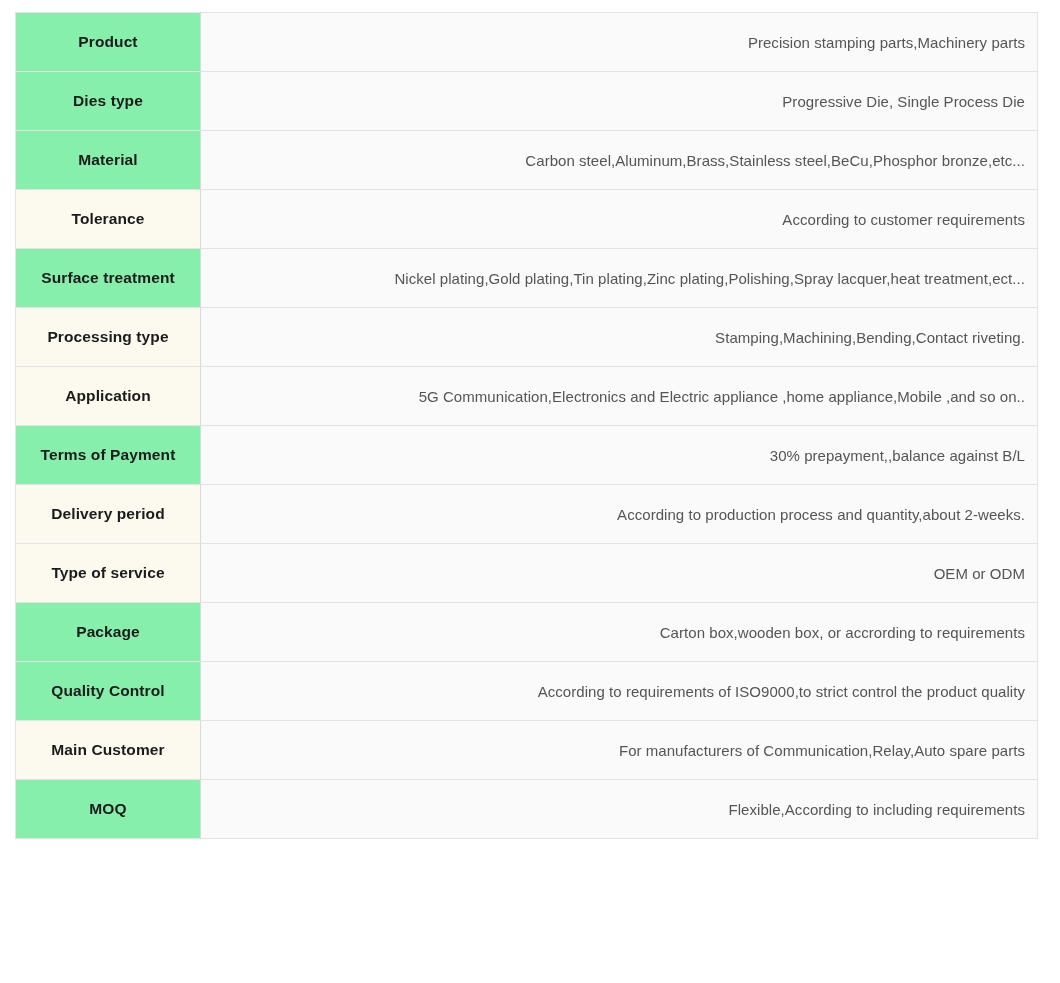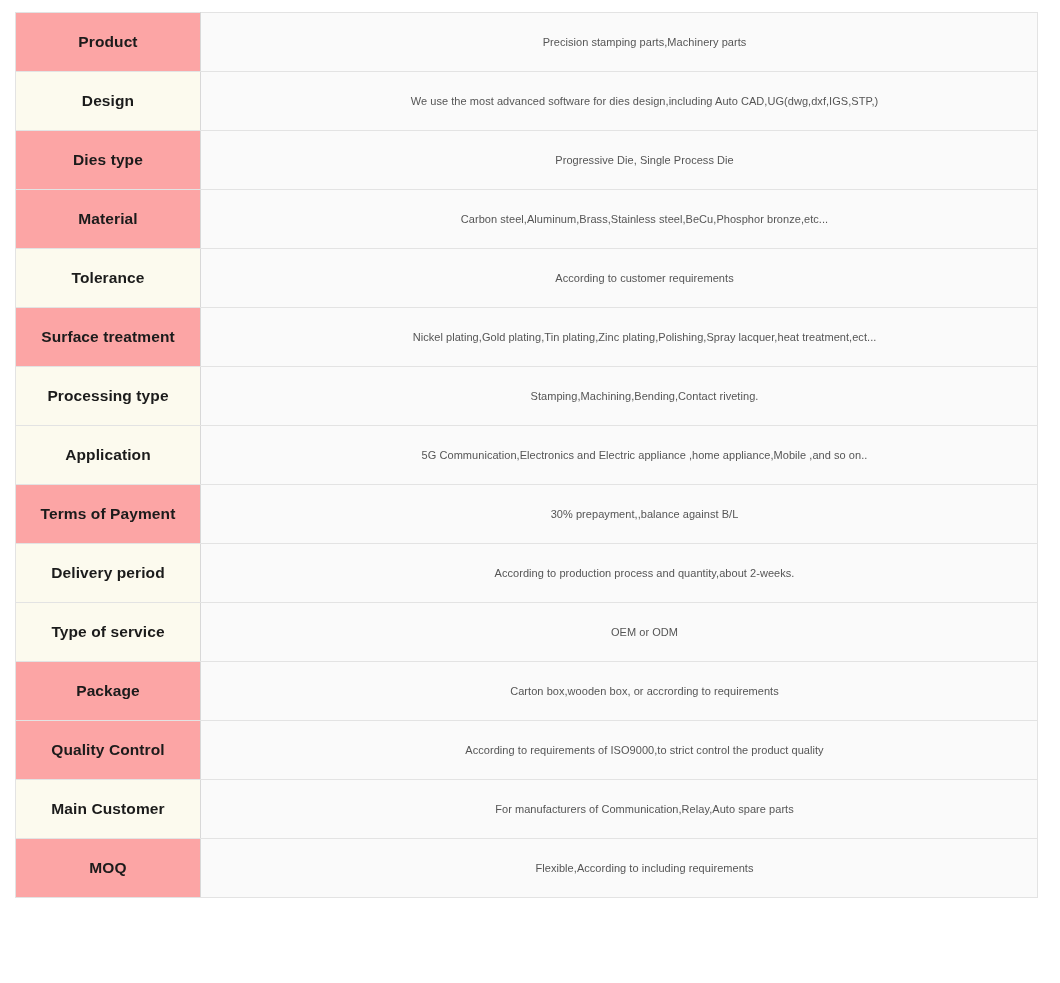--- a/index.html
+++ b/index.html
@@ -42,52 +42,48 @@
     width: 185px;
     text-align: center;
     font-weight: bold;
     font-size: 15.5px;
     color: #1b1b1b;
     letter-spacing: 0.1px;
     padding: 0 6px;
     border-right: 1px solid #d8d8d8;
   }
   td.label-cell.green {
-    background: #fca5a5;
+    background: #86efac;
   }
   td.label-cell.cream {
     background: #fcfaee;
   }
   td.value-cell {
     background: #fafafa;
     color: #555555;
-    font-size: 11px;
+    font-size: 15px;
     font-weight: normal;
     padding-left: 63px;
     padding-right: 12px;
-    text-align: center;
+    text-align: right;
     letter-spacing: 0.05px;
     white-space: nowrap;
     overflow: hidden;
     text-overflow: ellipsis;
   }
 </style>
 </head>
 <body>
 
 <div class="page">
   <table class="spec-table">
     <tbody>
         <tr>
           <td class="label-cell green">Product</td>
           <td class="value-cell">Precision stamping parts,Machinery parts</td>
-        </tr>
-        <tr>
-          <td class="label-cell cream">Design</td>
-          <td class="value-cell">We use the most advanced software for dies design,including Auto CAD,UG(dwg,dxf,IGS,STP,)</td>
         </tr>
         <tr>
           <td class="label-cell green">Dies type</td>
           <td class="value-cell">Progressive Die, Single Process Die</td>
         </tr>
         <tr>
           <td class="label-cell green">Material</td>
           <td class="value-cell">Carbon steel,Aluminum,Brass,Stainless steel,BeCu,Phosphor bronze,etc...</td>
         </tr>
         <tr>

